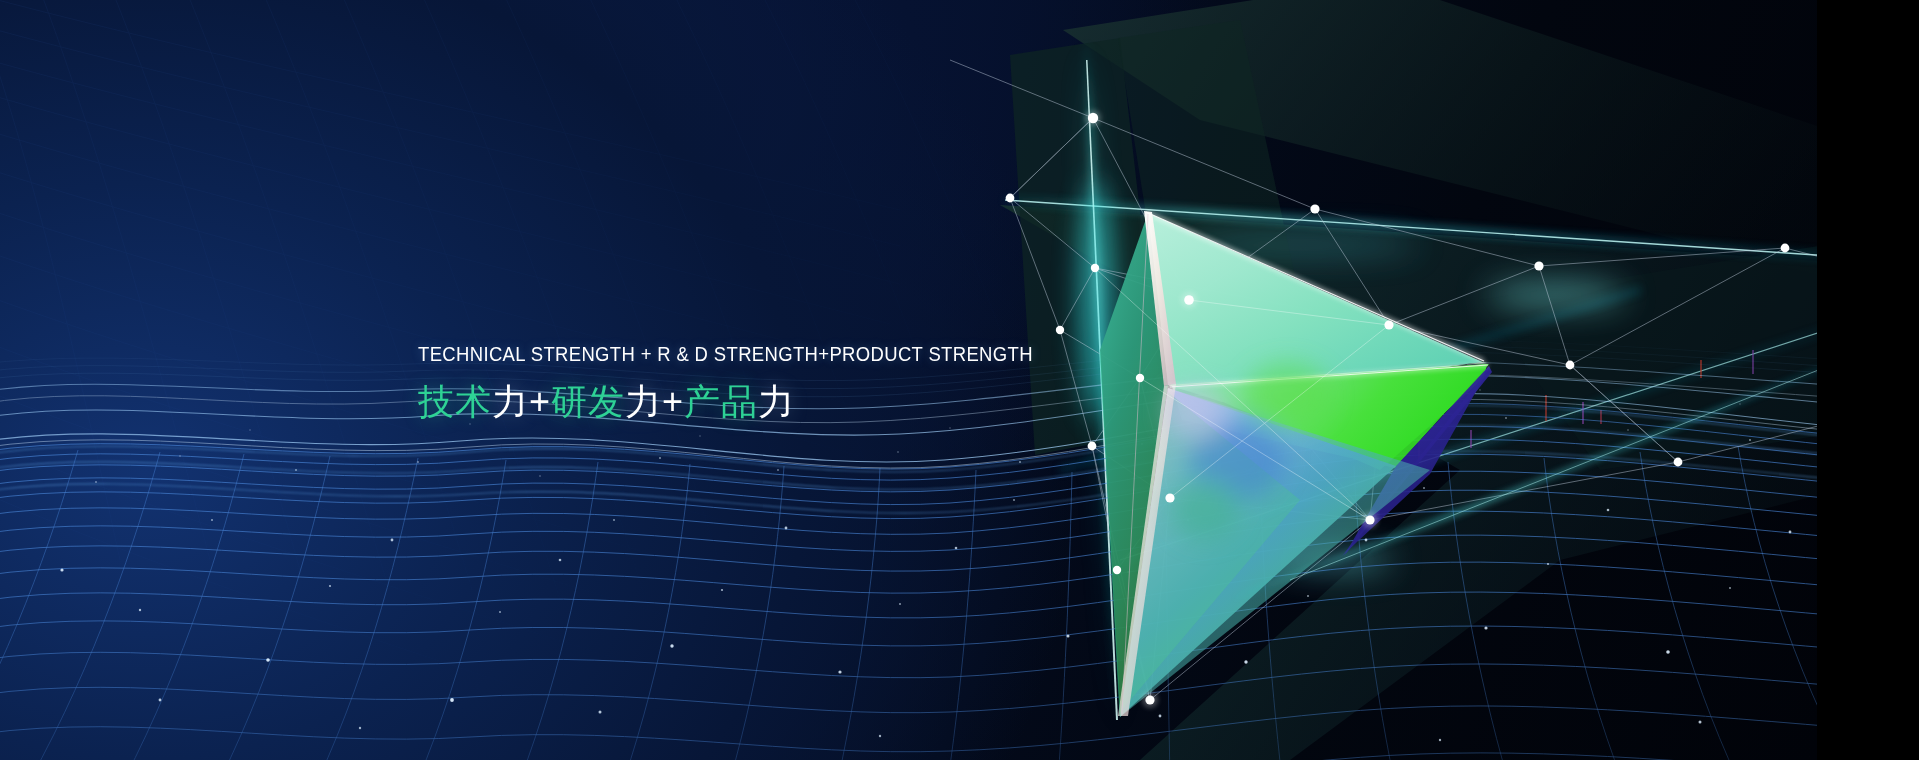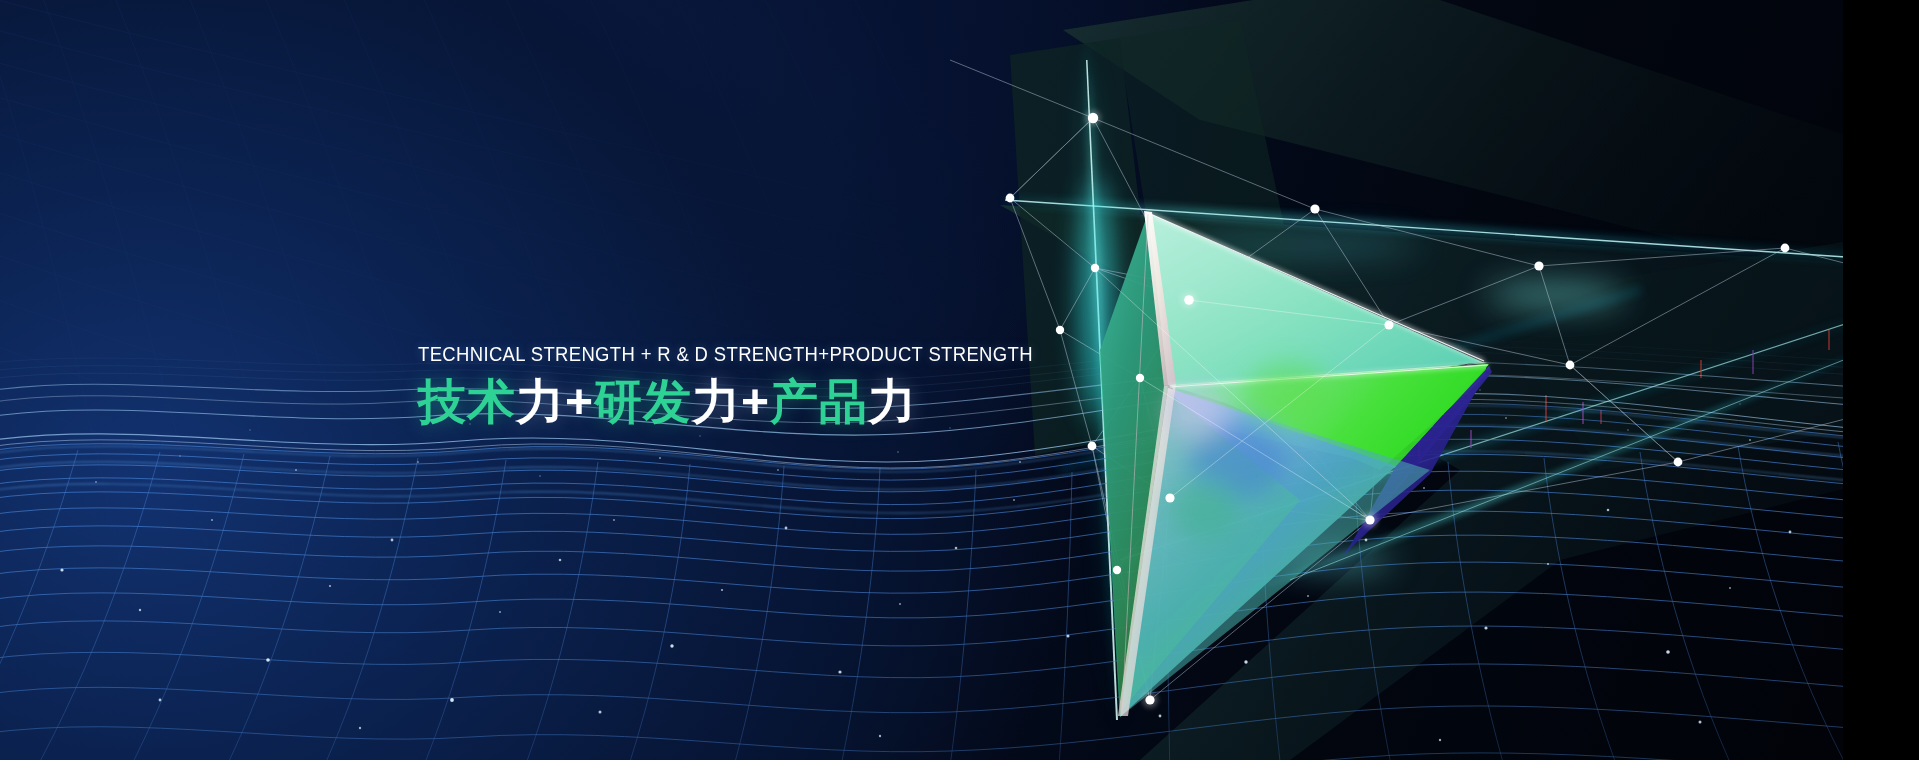--- a/index.html
+++ b/index.html
@@ -10,21 +10,20 @@
   body {
     font-family: "Liberation Sans", sans-serif;
   }
 
   #banner {
     position: relative;
     width: 1817px;
     height: 760px;
     overflow: hidden;
     background: #02060f;
-    padding-left: 26px;
   }
 
   .layer {
     position: absolute;
     inset: 0;
     pointer-events: none;
   }
 
   
   .bg-base {
@@ -52,22 +51,22 @@
     letter-spacing: .4px;
     color: #ffffff;
     white-space: nowrap;
     transform: scaleX(.88);
     transform-origin: left center;
     text-shadow: 0 0 10px rgba(120,180,255,.35);
     line-height: 24px;
   }
   #cn-line {
     margin-top: 9px;
-    font-size: 48px;
-    font-weight: bold;
+    font-size: 36px;
+    font-weight: normal;
     line-height: 54px;
     white-space: nowrap;
     letter-spacing: 1px;
   }
   .cn-green { color: #2ed295; text-shadow: 0 0 18px rgba(46,210,149,.4); }
   .cn-white { color: #ffffff; text-shadow: 0 0 18px rgba(200,225,255,.35); }
 
   svg.full { position: absolute; inset: 0; width: 1919px; height: 760px; }
 </style>
 </head>

